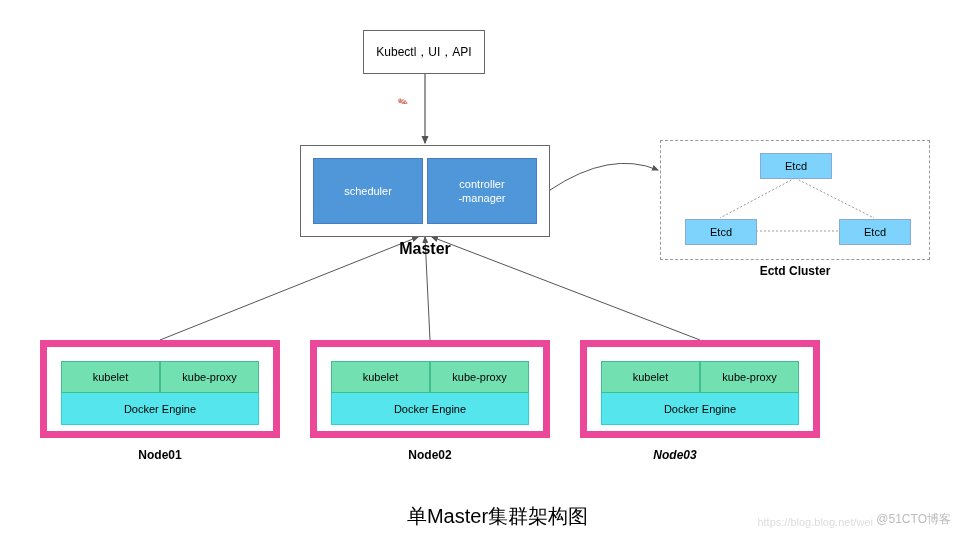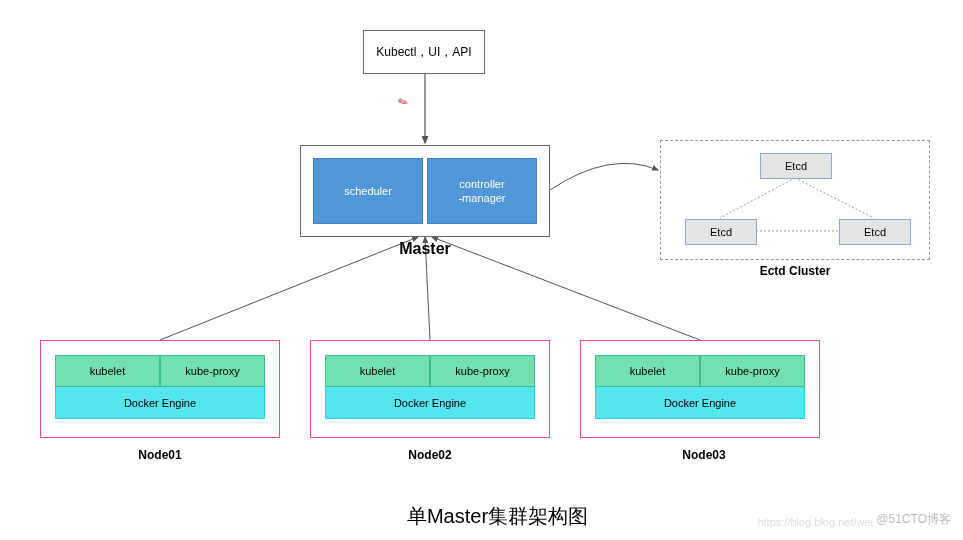--- a/index.html
+++ b/index.html
@@ -23,36 +23,36 @@
   
   .client { left: 363px; top: 10px; width: 122px; height: 44px; display:flex; align-items:center; justify-content:center; font-size:12px;margin-top:20px; }
 
   
   .master { left: 300px; top: 145px; width: 250px; height: 92px; padding:12px; display:flex; gap:4px; }
   .mcomp { flex:1; border:1px solid #4a7dbf; background:#4f97d9; color:#fff; font-size:11px; display:flex; align-items:center; justify-content:center; text-align:center; line-height:1.3; }
   .master-label { position:absolute; left:300px; top:240px; width:250px; text-align:center; font-size:16px; font-weight:bold; }
 
   
   .etcd-cluster { position:absolute; left:660px; top:140px; width:270px; height:120px; border:1px dashed #999; }
-  .etcd { position:absolute; width:72px; height:26px; border:1px solid #8aa9d6; background:#e5e5e5; font-size:11px; display:flex; align-items:center; justify-content:center; }
+  .etcd { position:absolute; width:72px; height:26px; border:1px solid #8aa9d6; background:#7dd3fc; font-size:11px; display:flex; align-items:center; justify-content:center; }
   .etcd-top { left:99px; top:12px; }
   .etcd-bl  { left:24px;  top:78px; }
   .etcd-br  { left:178px; top:78px; }
   .etcd-label { position:absolute; left:660px; top:264px; width:270px; text-align:center; font-size:12px; font-weight:bold; }
 
   
-  .node { position:absolute; top:340px; width:240px; height:98px; border:1px solid #ec4899; padding:14px 14px 10px; }
+  .node { position:absolute; top:340px; width:240px; height:98px; border:7px solid #ec4899; padding:14px 14px 10px; }
   .node1 { left:40px; }
   .node2 { left:310px; }
   .node3 { left:580px; }
   .nrow1 { display:flex; }
   .ncomp { flex:1; height:32px; border:1px solid #3fbf8f; background:#72e0b0; font-size:11px; display:flex; align-items:center; justify-content:center; }
   .docker { height:32px; border:1px solid #2fcfd6; border-top:none; background:#55e5ec; font-size:11px; display:flex; align-items:center; justify-content:center; }
   .node-label { position:absolute; top:448px; width:240px; text-align:center; font-size:12px; font-weight:bold; }
-  .nl1 { left:40px; } .nl2 { left:310px; } .nl3 { left:584px; }
+  .nl1 { left:40px; } .nl2 { left:310px; } .nl3 { left:555px;font-style:italic; }
 
   
   .title { position:absolute; left:0; bottom:10px; width:963px; text-align:center; font-size:20px;padding-left:32px; }
   .watermark { position:absolute; right:12px; bottom:12px; font-size:12px; color:#bbb; }
   .watermark2 { position:absolute; right:90px; bottom:12px; font-size:11px; color:#ddd; }
 
   
   .cursor-icon { position:absolute; left:398px; top:95px; font-size:12px; color:#c0392b; transform:rotate(-25deg); }
 </style>
 </head>

